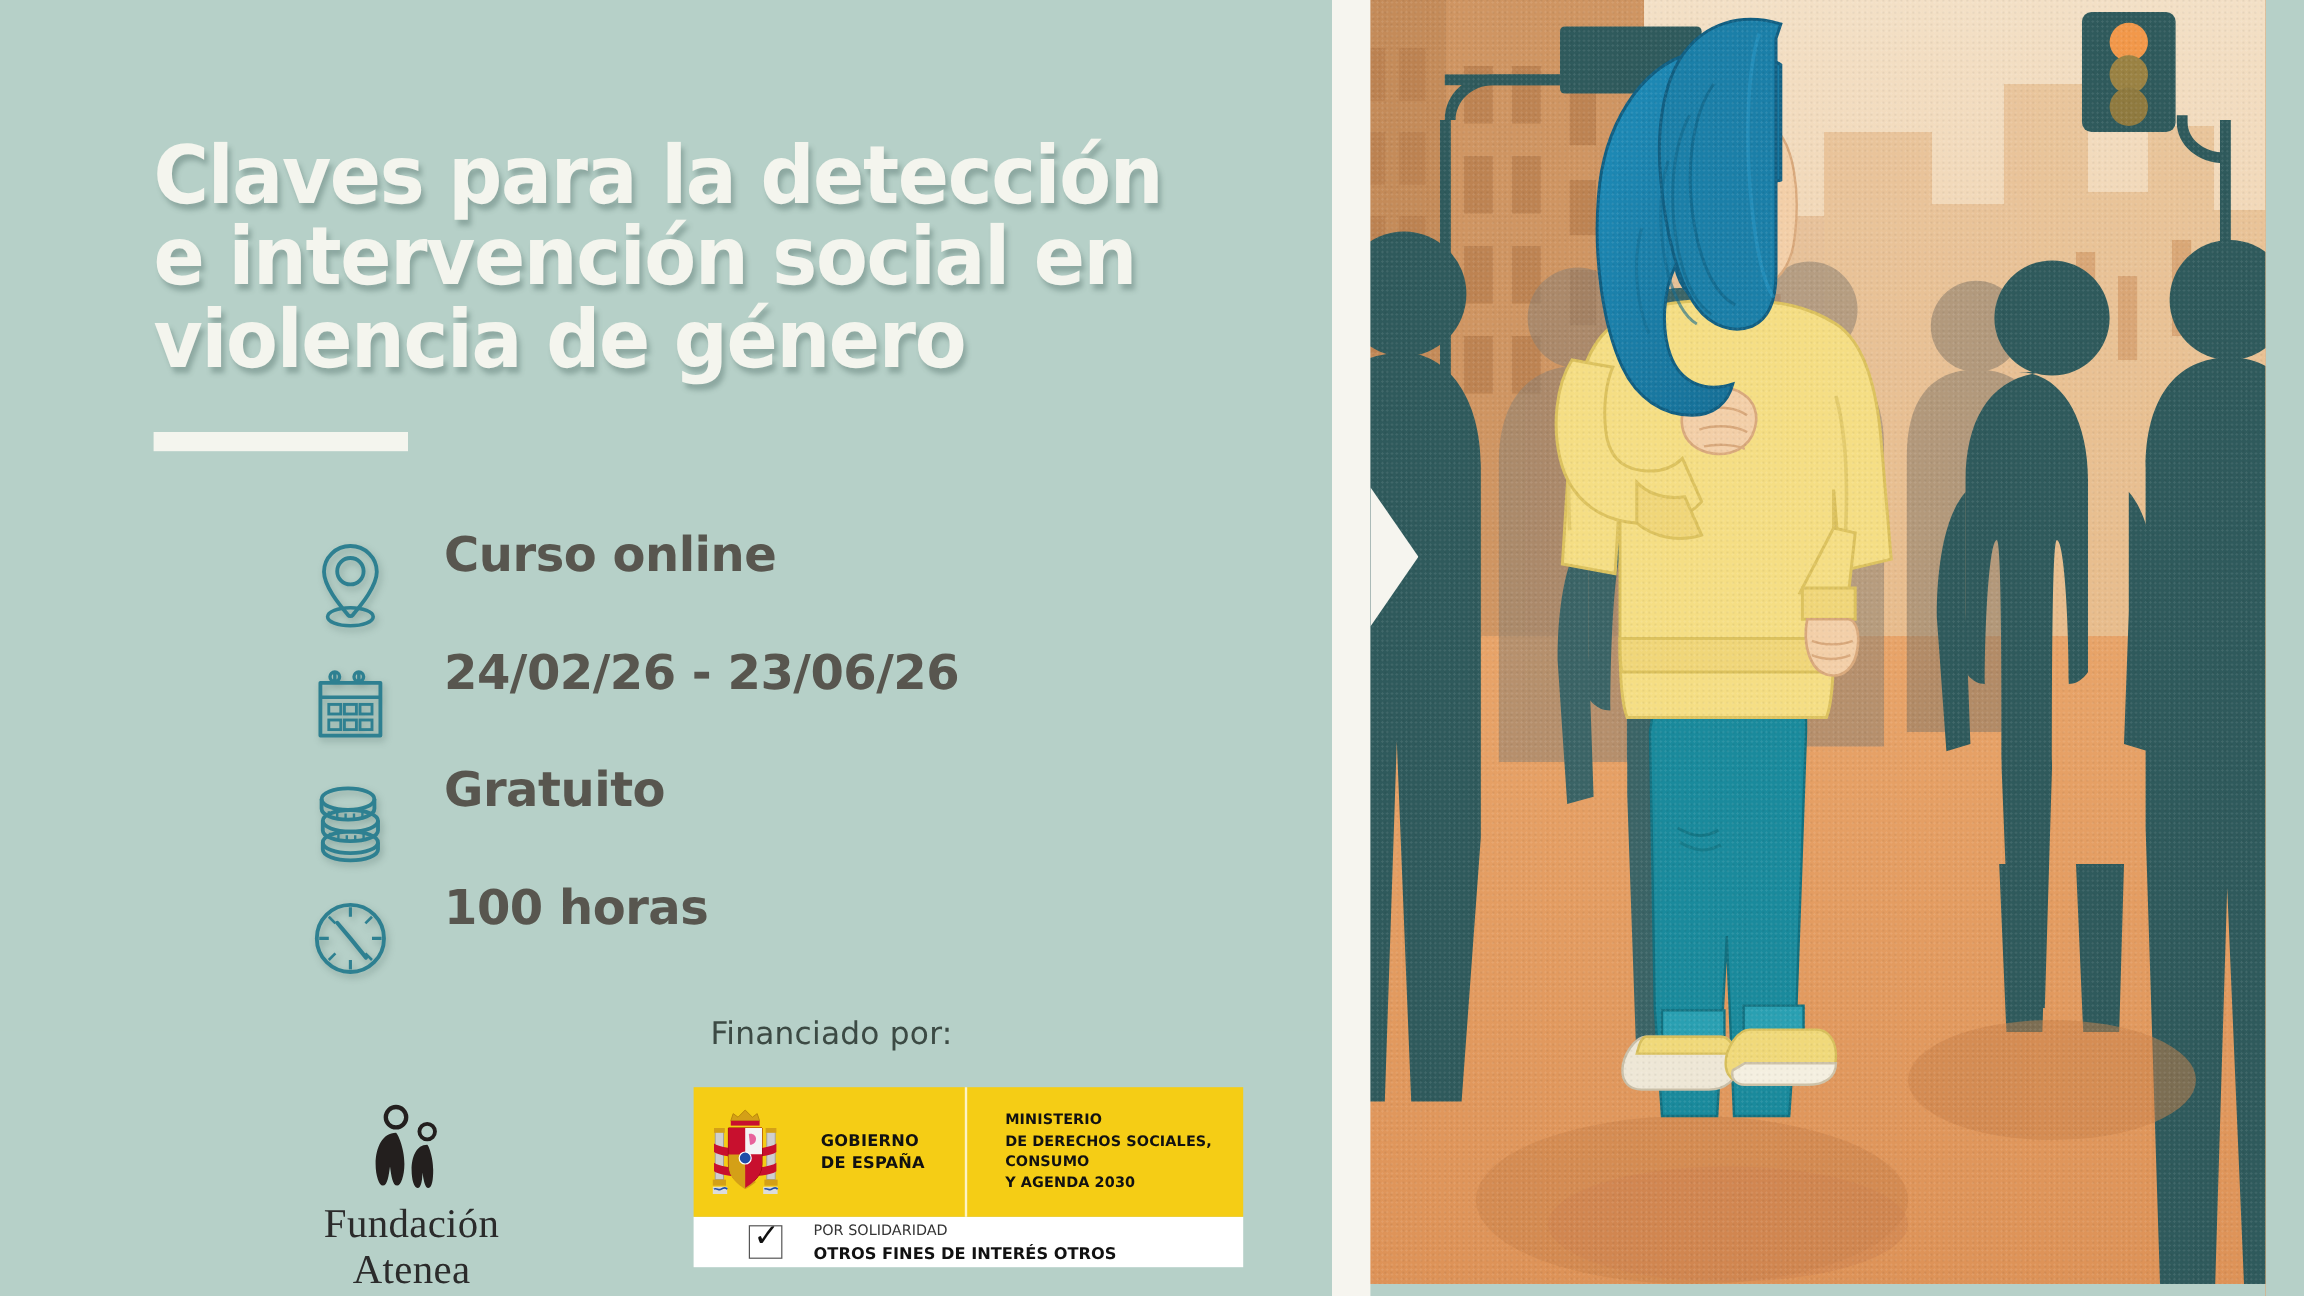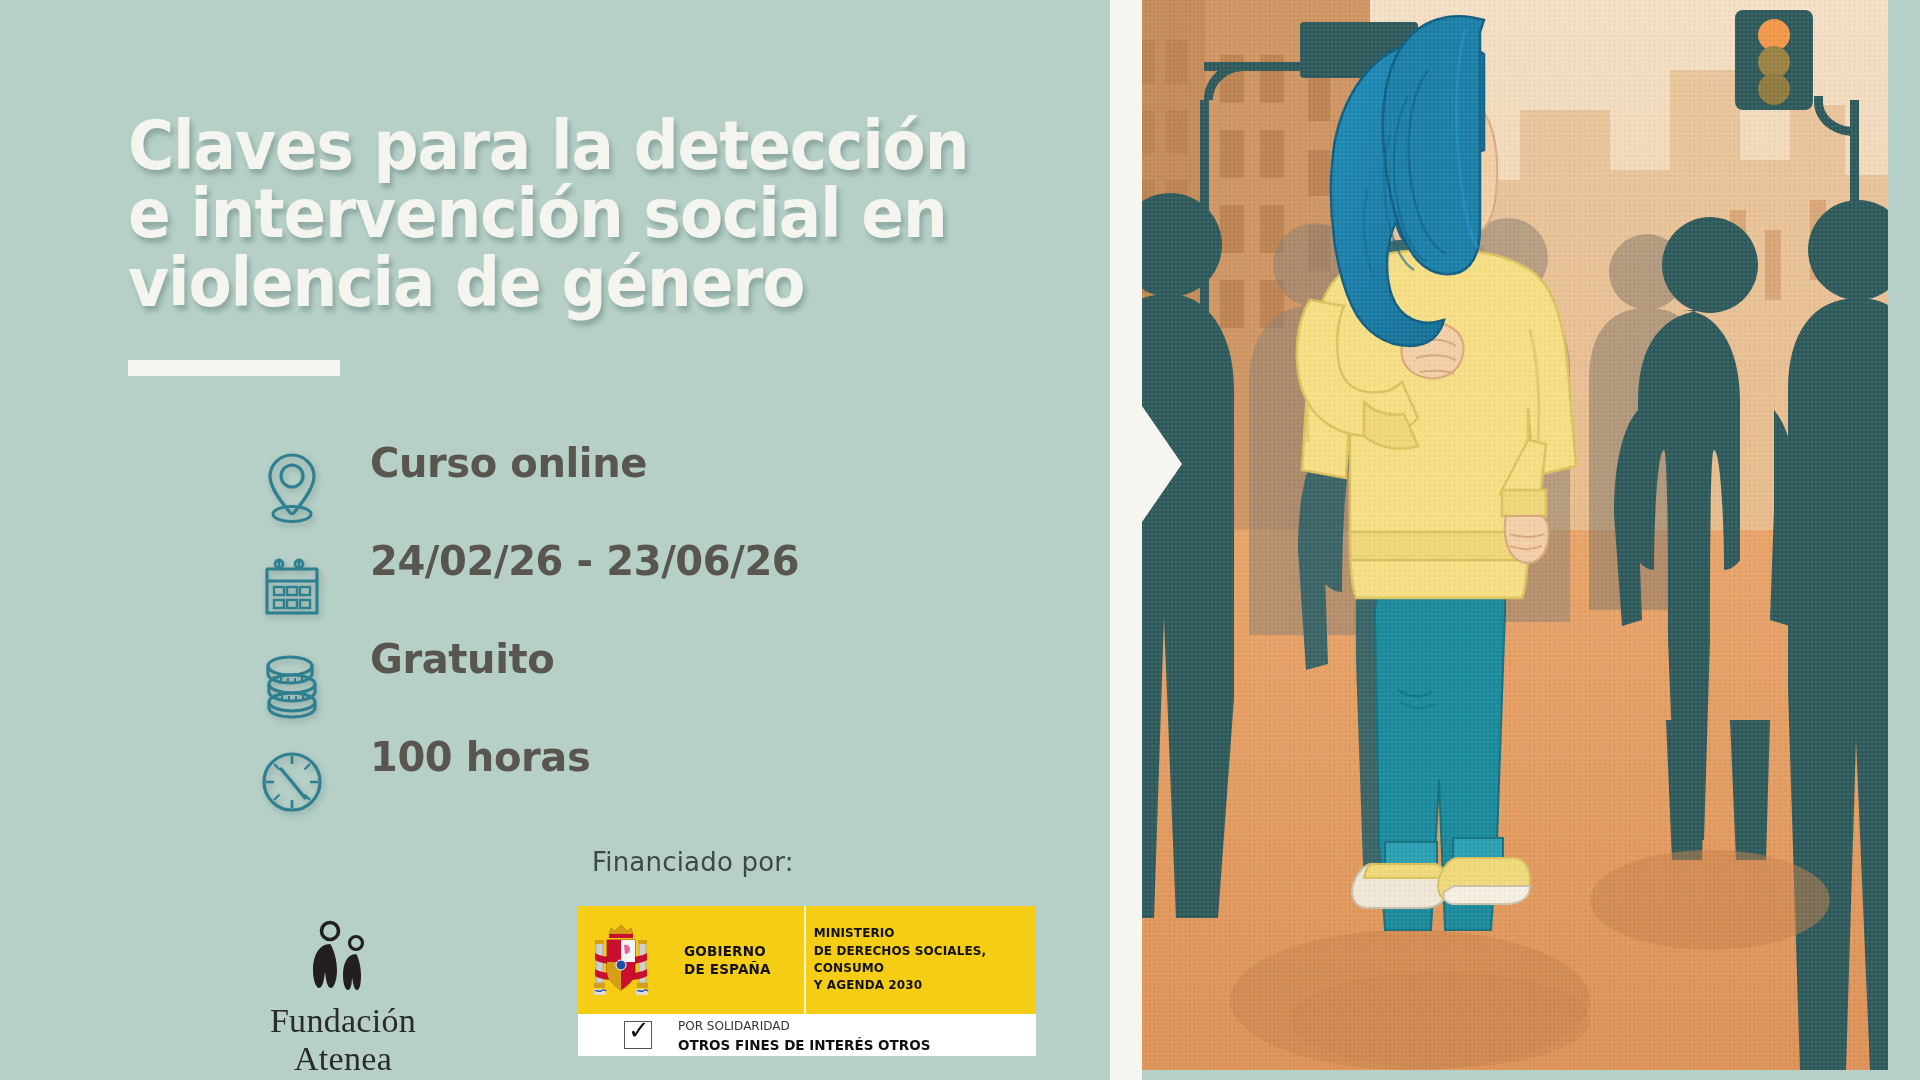--- a/index.html
+++ b/index.html
@@ -61,21 +61,21 @@
   }
   .gov-crest{width:86px;flex:0 0 86px;display:flex;justify-content:center;align-items:center;}
   .gov-name{
     font-size:13.5px;font-weight:700;line-height:1.35;color:#111;
     font-family:"DejaVu Sans","Liberation Sans",sans-serif;letter-spacing:.2px;
     flex:0 0 120px;
     margin-left:20px;
   }
   .gov-div{width:2px;height:108px;background:#ffffff;opacity:.75;}
   .gov-ministry{
-    font-size:12px;font-weight:700;line-height:1.45;color:#111;padding-left:8px;
+    font-size:12px;font-weight:700;line-height:1.45;color:#111;padding-left:32px;
     font-family:"DejaVu Sans","Liberation Sans",sans-serif;letter-spacing:.1px;
   }
   .gov-bottom{
     background:#ffffff;height:42px;display:flex;align-items:center;padding-left:46px;
   }
   .check-box{
     width:26px;height:26px;border:1.5px solid #555;position:relative;flex:0 0 26px;
   }
   .check-box .tick{
     position:absolute;left:3px;top:-5px;font-size:26px;color:#111;line-height:26px;

